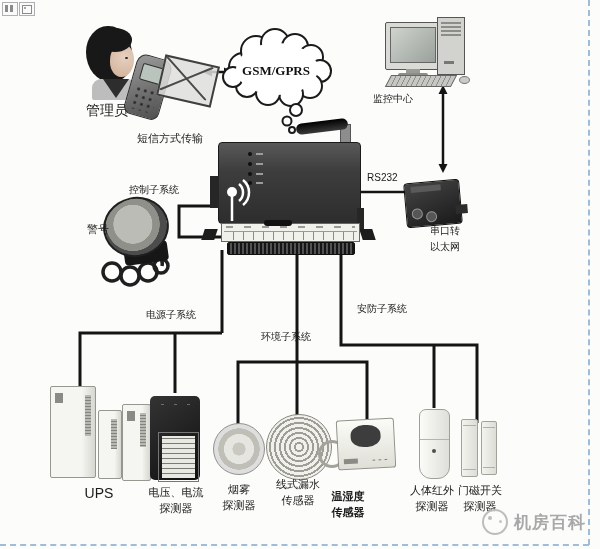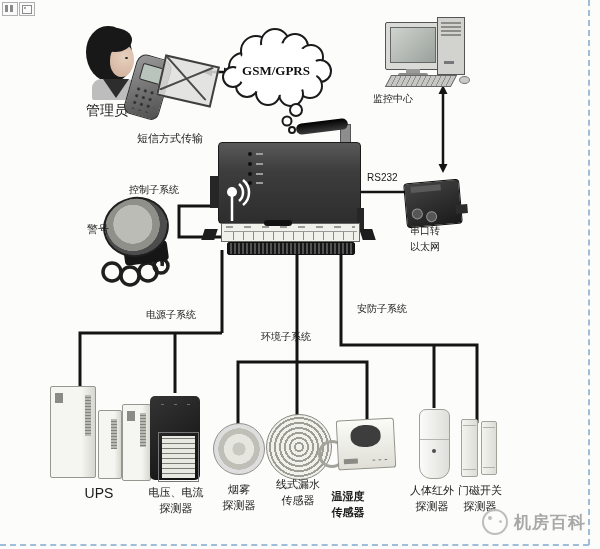--- a/index.html
+++ b/index.html
@@ -242,21 +242,21 @@
   </div>
   <div class="abs t-rib"></div>
 
   <div class="abs lbl" style="left:367px;top:170px;">RS232</div>
   <div class="abs conv">
     <div class="top"></div>
       <div class="c1"></div>
       <div class="c2"></div>
       <div class="tab"></div>
   </div>
-  <div class="abs lbl c" style="left:392px;top:223px;width:66px;">
+  <div class="abs lbl c" style="left:412px;top:223px;width:66px;">
     <div>串口转</div>
     <div>以太网</div>
   </div>
 
   <div class="abs lbl" style="left:129px;top:182px;">控制子系统</div>
   <div class="abs siren-base"></div>
   <div class="abs siren-horn"></div>
   <div class="abs lbl small" style="left:87px;top:221px;">警号</div>
 
   <div class="abs lbl" style="left:146px;top:307px;">电源子系统</div>

